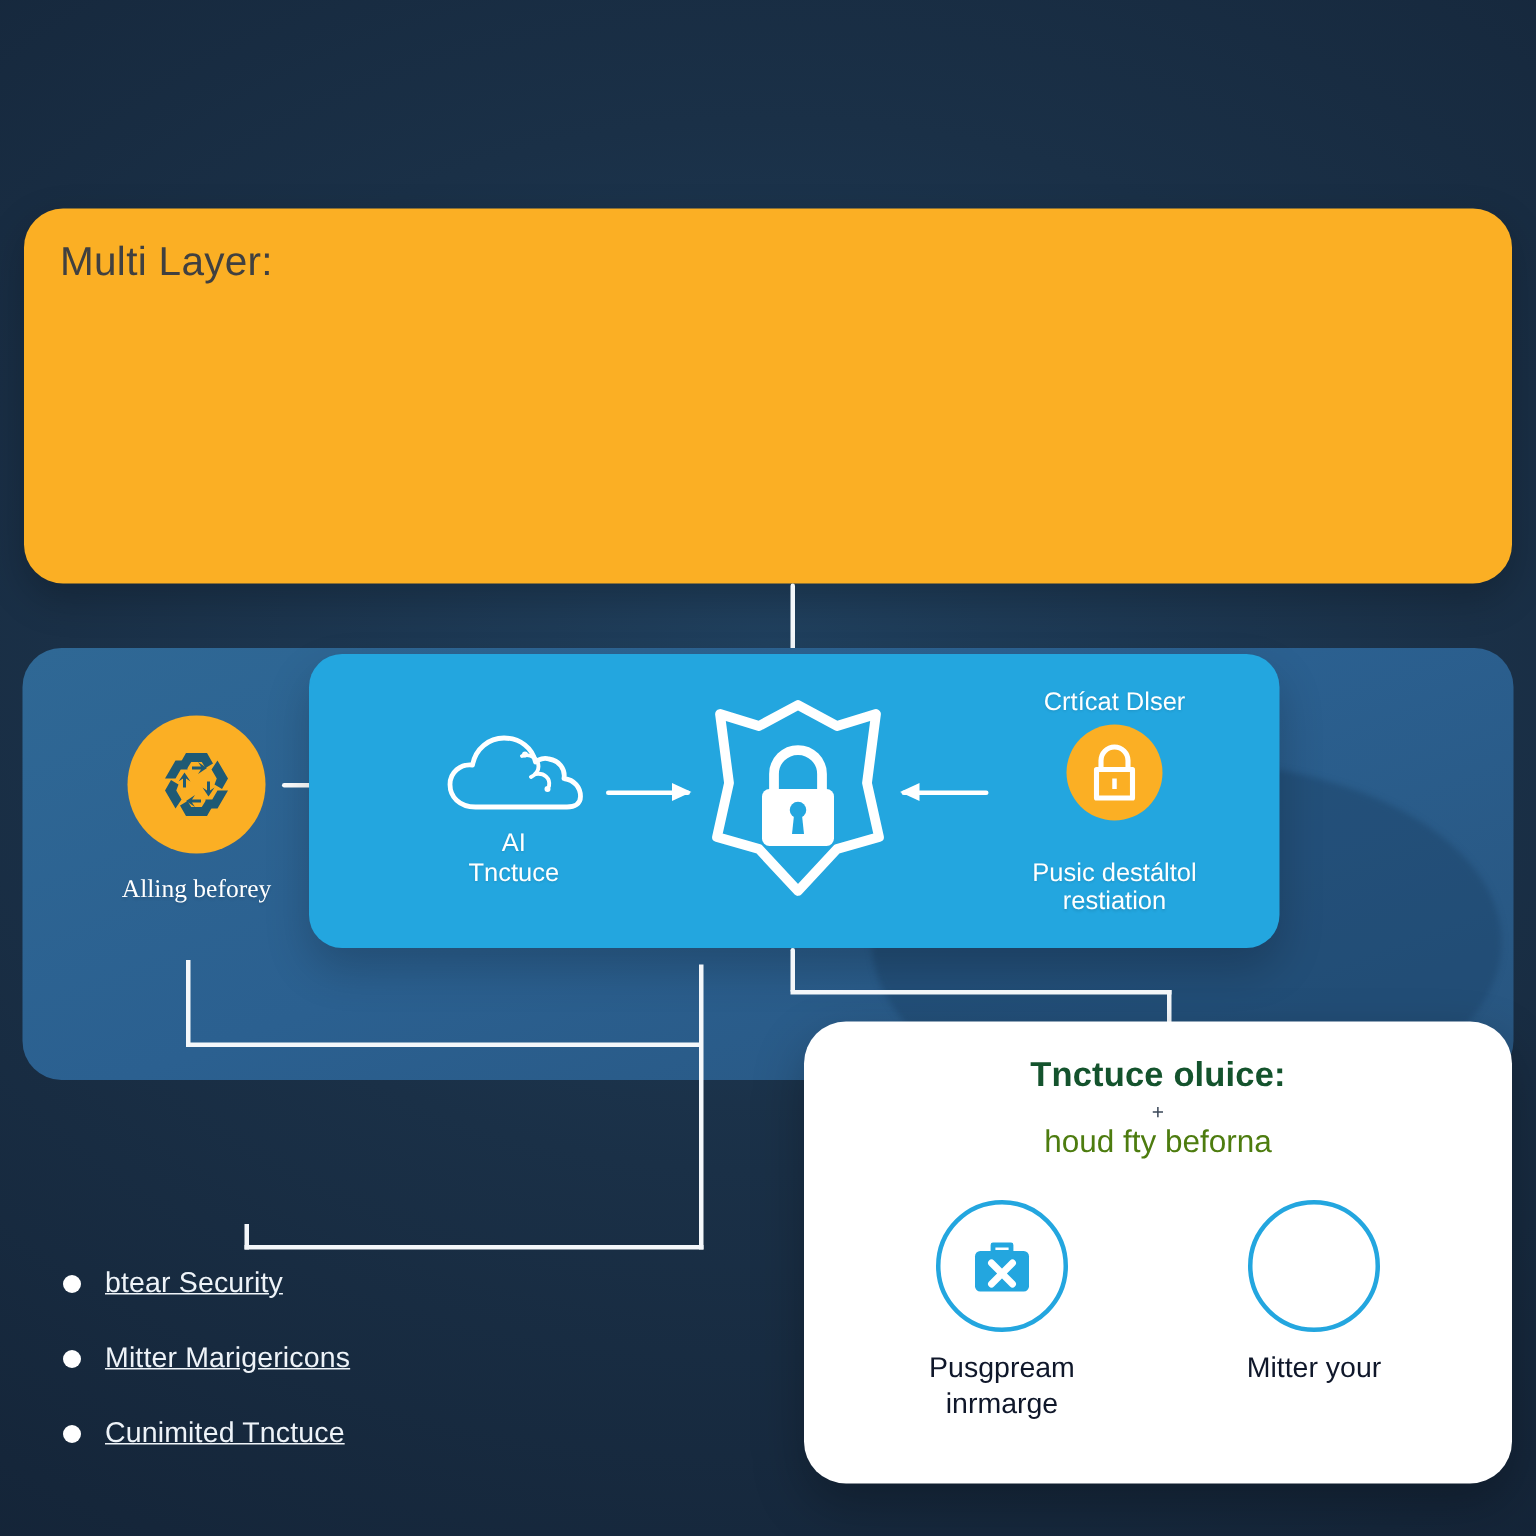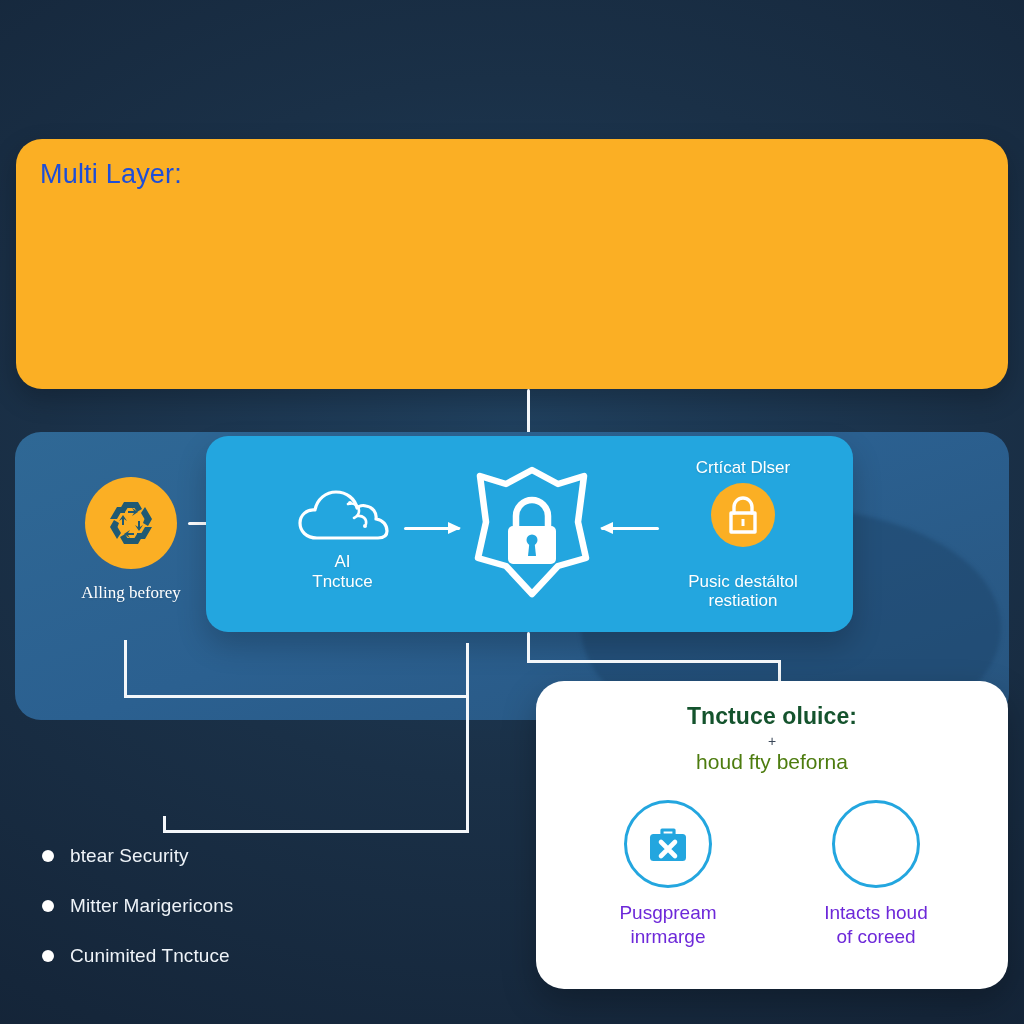--- a/index.html
+++ b/index.html
@@ -36,21 +36,21 @@
     background: #fbaf24;
     border-radius: 26px;
     box-shadow: 0 10px 26px rgba(0,0,0,0.22);
   }
   #orange-title {
     position: absolute;
     left: 24px;
     top: 20px;
     font-size: 27px;
     font-weight: 400;
-    color: #1d4ed8;
+    color: #404040;
     letter-spacing: 0.2px;
     white-space: nowrap;
   }
 
   
   #steel-panel {
     position: absolute;
     left: 15px;
     top: 432px;
     width: 994px;
@@ -245,21 +245,21 @@
     border-radius: 50%;
     border: 3.5px solid #23a6df;
     margin: 0 auto;
     display: flex; align-items: center; justify-content: center;
     background: #ffffff;
   }
   .card-item-label {
     margin-top: 13px;
     font-size: 19px;
     line-height: 1.28;
-    color: #6d28d9;
+    color: #0f172a;
   }
 
   
   #bullet-list {
     position: absolute;
     left: 42px;
     top: 845px;
     width: 420px;
   }
   .bullet-row {
@@ -272,20 +272,21 @@
     border-radius: 50%;
     background: #ffffff;
     margin-right: 16px;
     flex: 0 0 auto;
   }
   .bullet-text {
     font-size: 19px;
     color: #eef3f8;
     white-space: nowrap;
     letter-spacing: 0.1px;
+    text-decoration: underline;
   }
 </style>
 </head>
 <body>
 
 <div id="canvas">
 
   <div id="orange-panel">
     <div id="orange-title">Multi Layer:</div>
   </div>
@@ -396,22 +397,21 @@
         </div>
         <div class="card-item-label">
           <div>Pusgpream</div>
           <div>inrmarge</div>
         </div>
       </div>
 
       <div class="card-item">
         <div class="ring"></div>
         <div class="card-item-label">
-          <div>Intacts houd</div>
-          <div>of coreed</div>
+          <div>Mitter your</div>
         </div>
       </div>
 
     </div>
   </div>
 
   <div id="bullet-list">
 
     <div class="bullet-row">
       <span class="bullet-dot"></span>

